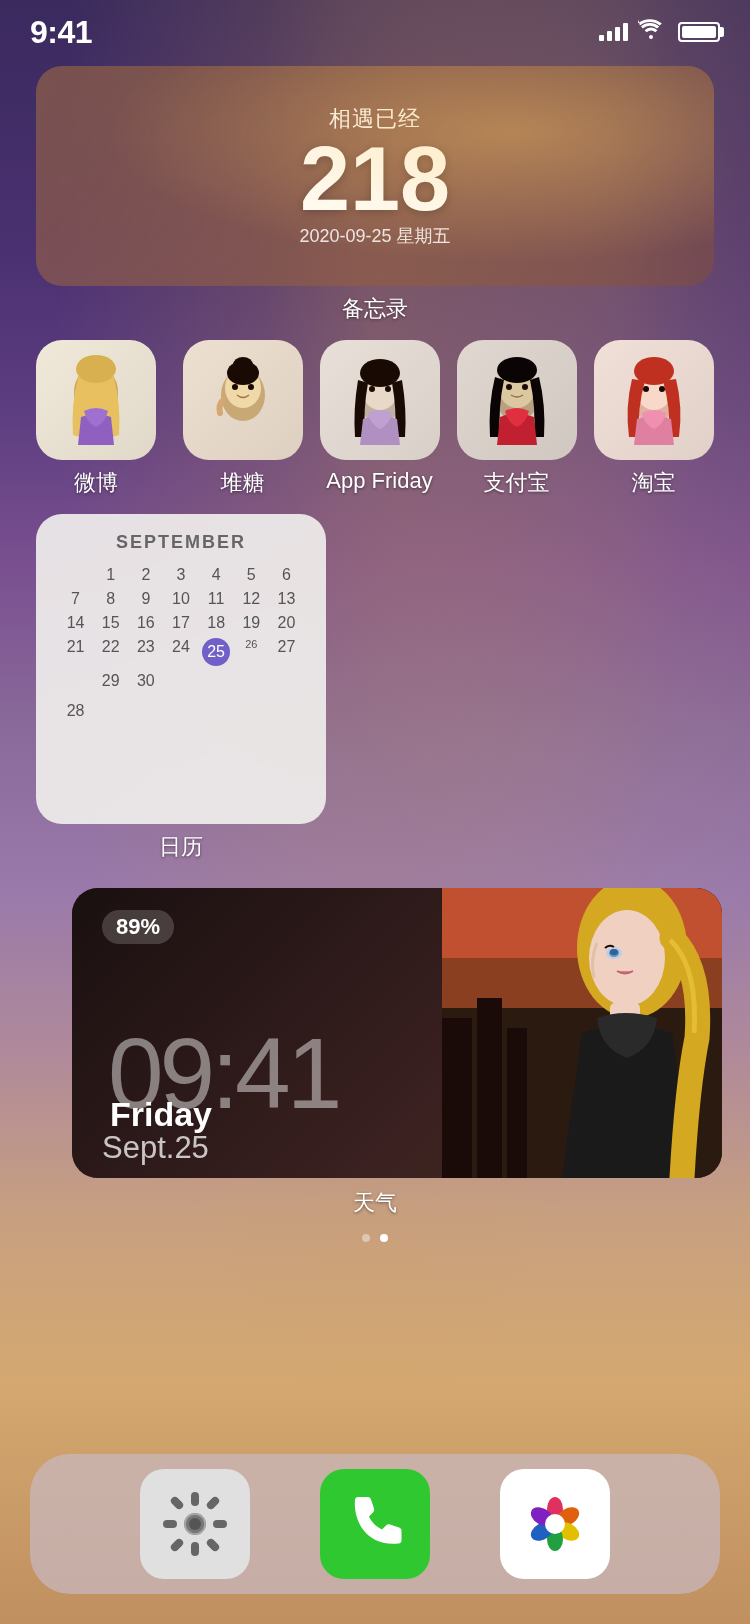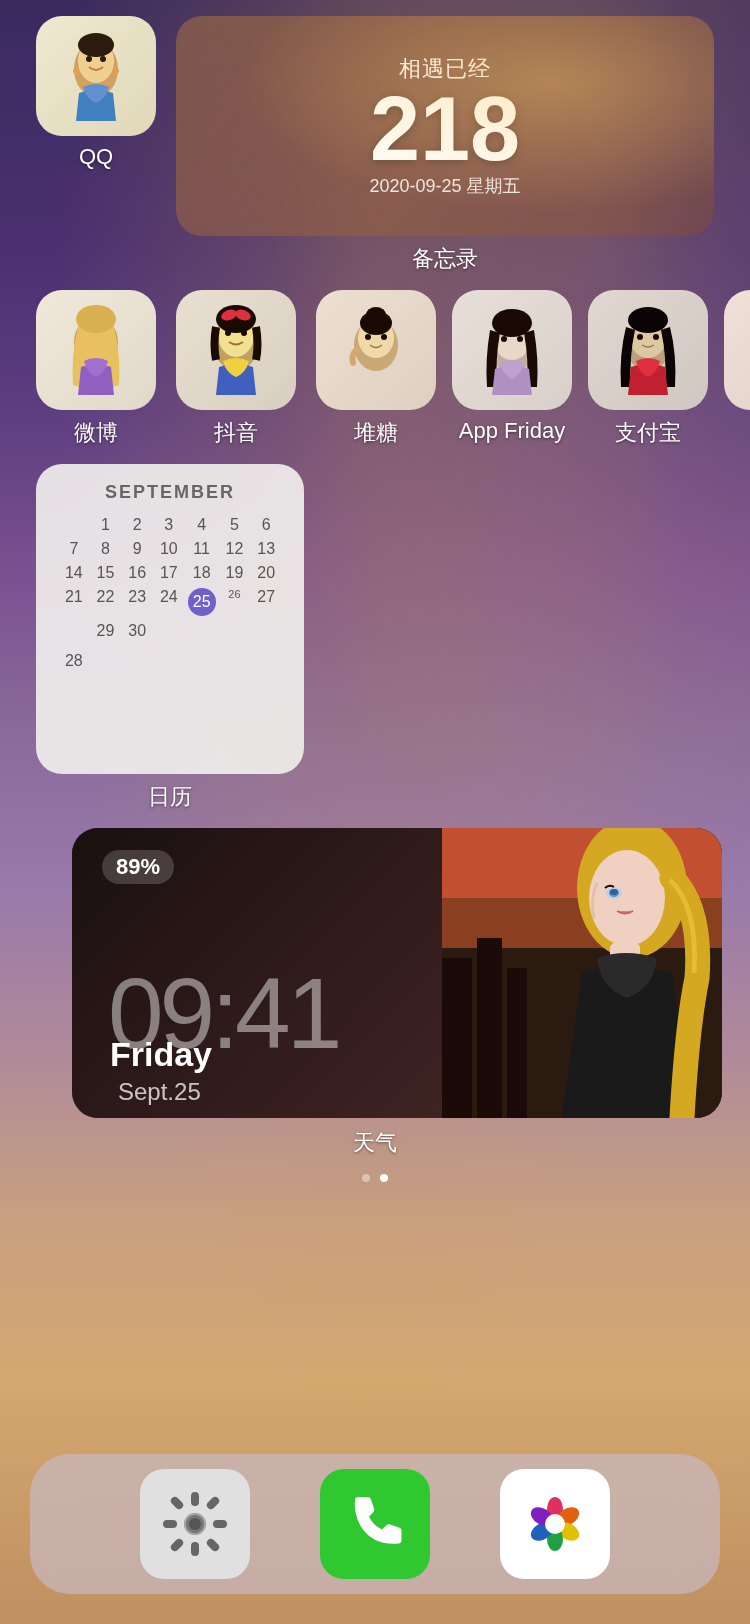--- a/index.html
+++ b/index.html
@@ -187,21 +187,21 @@
     }
 
     
     .widget-clock {
       width: 650px;
       height: 290px;
       border-radius: 26px;
       background: rgba(30,20,20,0.75);
       overflow: hidden;
       position: relative;
-      margin: 16px 36px 0;
+      margin: 26px 36px 0;
     }
 
     
     .dock {
       position: absolute;
       bottom: 30px;
       left: 30px;
       right: 30px;
       height: 140px;
       background: rgba(200,190,210,0.6);
@@ -272,101 +272,77 @@
     }
   </style>
 </head>
 <body>
 
 <div id="bg"></div>
 <div id="bg-overlay"></div>
 
 <div class="screen">
 
+  <div class="status-bar">
+    <span class="status-time">9:41</span>
+    <div class="status-icons">
+      <div class="signal-bars">
+        <div class="signal-bar" style="height:6px"></div>
+        <div class="signal-bar" style="height:10px"></div>
+        <div class="signal-bar" style="height:14px"></div>
+        <div class="signal-bar" style="height:18px"></div>
+      </div>
+      <span class="wifi-icon">
+        <svg width="26" height="20" viewBox="0 0 26 20" fill="white">
+          <path d="M13 16a2 2 0 110 4 2 2 0 010-4zm-6.4-4.8a9 9 0 0112.8 0l-2.1 2.1a6 6 0 00-8.6 0L6.6 11.2zm-3.8-3.8a14 14 0 0118.4 0L19.1 9.5a11 11 0 00-14.4 0L3.2 7.4zm-3-3a19 19 0 0124 0l-2.1 2.1a16 16 0 00-19.8 0L.2.6z"></path>
+        </svg>
+      </span>
+      <div class="battery-icon">
+        <div class="battery-fill"></div>
+      </div>
+    </div>
+  </div>
 
   <div style="padding: 16px 36px 0; display: flex; gap: 20px; align-items: flex-start;">
 
-    <div class="app-item">
-      <div class="app-icon app-qq" style="background: linear-gradient(135deg, #f0e8d0, #e0d8b8);">
-        <svg width="90" height="90" viewBox="0 0 90 90">
-          <ellipse cx="45" cy="38" rx="22" ry="28" fill="#d4a060"></ellipse>
-          <ellipse cx="45" cy="30" rx="18" ry="22" fill="#f0d090"></ellipse>
-
-          <circle cx="38" cy="28" r="3" fill="#2c1a0e"></circle>
-          <circle cx="52" cy="28" r="3" fill="#2c1a0e"></circle>
-          <path d="M38 36 Q45 42 52 36" stroke="#c08040" stroke-width="2" fill="none"></path>
-
-          <ellipse cx="45" cy="14" rx="18" ry="12" fill="#2c1a0e"></ellipse>
-
-          <circle cx="25" cy="40" r="3" fill="#e0a050"></circle>
-          <circle cx="65" cy="40" r="3" fill="#e0a050"></circle>
-
-          <path d="M28 62 Q45 55 62 62 L65 90 L25 90 Z" fill="#4080c0"></path>
-          <path d="M32 56 Q45 50 58 56 Q55 68 45 72 Q35 68 32 56Z" fill="#6090d0"></path>
-        </svg>
-      </div>
-      <span class="app-label">QQ</span>
-    </div>
 
 
     <div style="flex:1; display: flex; flex-direction: column; align-items: center;">
       <div class="widget-memo" style="width: 100%; background: linear-gradient(135deg, rgba(180,120,60,0.5), rgba(140,80,40,0.4)); position:relative; overflow:hidden;">
 
         <div style="position:absolute; inset:0; background: radial-gradient(ellipse at 70% 30%, rgba(255,200,100,0.4) 0%, transparent 60%); pointer-events:none;"></div>
         <div style="color:rgba(255,255,255,0.95); font-size:22px; text-align:center; letter-spacing:1px;">相遇已经</div>
         <div style="color:white; font-size:90px; font-weight:700; text-align:center; line-height:1.0; text-shadow: 0 2px 10px rgba(0,0,0,0.3);">218</div>
         <div style="color:rgba(255,255,255,0.85); font-size:18px; text-align:center;">2020-09-25 星期五</div>
       </div>
       <span class="widget-label">备忘录</span>
     </div>
   </div>
 
-  <div style="padding: 16px 36px 0; display: flex; gap: 20px; align-items: flex-start;">
+  <div style="padding: 16px 36px 0; display: flex; gap: 26px; align-items: flex-start;">
 
     <div class="app-item">
       <div class="app-icon" style="background: linear-gradient(135deg, #f0e8d8, #e0d8c8);">
         <svg width="90" height="90" viewBox="0 0 90 90">
           <ellipse cx="45" cy="38" rx="22" ry="28" fill="#c8a060"></ellipse>
           <ellipse cx="45" cy="30" rx="18" ry="22" fill="#f0d898"></ellipse>
           <circle cx="37" cy="28" r="3" fill="#2c1a0e"></circle>
           <circle cx="53" cy="28" r="3" fill="#2c1a0e"></circle>
           <path d="M38 37 Q45 43 52 37" stroke="#b07040" stroke-width="2" fill="none"></path>
 
           <path d="M27 22 Q20 50 22 80 Q35 85 45 82 Q55 85 68 80 Q70 50 63 22" fill="#e8c060"></path>
           <ellipse cx="45" cy="14" rx="20" ry="14" fill="#d8b050"></ellipse>
 
           <path d="M30 62 Q45 56 60 62 L63 90 L27 90 Z" fill="#9060c0"></path>
           <path d="M33 56 Q45 50 57 56 Q54 68 45 72 Q36 68 33 56Z" fill="#a070d0"></path>
         </svg>
       </div>
       <span class="app-label">微博</span>
     </div>
 
-    <div class="app-item">
-      <div class="app-icon" style="background: linear-gradient(135deg, #e8dfd0, #d8cfc0);">
-        <svg width="90" height="90" viewBox="0 0 90 90">
-          <ellipse cx="45" cy="38" rx="22" ry="28" fill="#c0a060"></ellipse>
-          <ellipse cx="45" cy="30" rx="18" ry="22" fill="#f0e090"></ellipse>
-          <circle cx="37" cy="28" r="3" fill="#1a0a04"></circle>
-          <circle cx="53" cy="28" r="3" fill="#1a0a04"></circle>
-          <path d="M38 37 Q45 42 52 37" stroke="#a07030" stroke-width="2" fill="none"></path>
-
-          <ellipse cx="45" cy="14" rx="20" ry="14" fill="#1a0a04"></ellipse>
-          <path d="M25 22 Q22 40 25 55" stroke="#1a0a04" stroke-width="8" fill="none"></path>
-          <path d="M65 22 Q68 40 65 55" stroke="#1a0a04" stroke-width="8" fill="none"></path>
-
-          <ellipse cx="38" cy="10" rx="8" ry="5" fill="#e03040" transform="rotate(-20,38,10)"></ellipse>
-          <ellipse cx="52" cy="10" rx="8" ry="5" fill="#e03040" transform="rotate(20,52,10)"></ellipse>
-
-          <path d="M28 62 Q45 55 62 62 L65 90 L25 90 Z" fill="#4060c0"></path>
-          <path d="M32 56 Q45 50 58 56 Q55 68 45 72 Q35 68 32 56Z" fill="#f0d040"></path>
-        </svg>
-      </div>
-      <span class="app-label">抖音</span>
-    </div>
 
     <div style="flex:1; display: grid; grid-template-columns: 1fr 1fr 1fr 1fr; gap: 16px;">
 
       <div class="app-item">
         <div class="app-icon" style="background: linear-gradient(135deg, #ede0d0, #ddd0c0);">
           <svg width="90" height="90" viewBox="0 0 90 90">
             <ellipse cx="45" cy="40" rx="22" ry="26" fill="#c8a875"></ellipse>
             <ellipse cx="45" cy="33" rx="18" ry="20" fill="#f0d8a8"></ellipse>
             <circle cx="37" cy="32" r="3" fill="#1a0a04"></circle>
             <circle cx="53" cy="32" r="3" fill="#1a0a04"></circle>
@@ -437,21 +413,21 @@
           </svg>
         </div>
         <span class="app-label">淘宝</span>
       </div>
     </div>
   </div>
 
   <div style="padding: 16px 36px 0; display: flex; gap: 20px; align-items: flex-start;">
 
     <div style="display: flex; flex-direction: column; align-items: center;">
-      <div class="widget-calendar" style="width: 268px;">
+      <div class="widget-calendar" style="width: 290px;">
         <div class="cal-month">SEPTEMBER</div>
         <div class="cal-grid">
 
           <div style="grid-column: 1; width:28px; text-align:center; font-size:16px; color:#888;"></div>
 
         </div>
 
         <div style="display: grid; grid-template-columns: repeat(7, 1fr); gap: 0; text-align: center;">
           <div style="font-size:16px; color:#999; padding:3px;"></div>
           <div style="font-size:16px; color:#555; padding:3px;">1</div>
@@ -502,21 +478,21 @@
     <div class="widget-clock">
 
       <div style="position:absolute; inset:0; background: linear-gradient(135deg, #1a1010 0%, #2a1818 30%, #3a2020 60%, #4a3020 100%);"></div>
 
       <div style="position:absolute; top:22px; left:30px; color:white; font-size:22px; font-weight:600; background:rgba(255,255,255,0.18); padding:4px 14px; border-radius:20px; z-index:2;">89%</div>
 
       <div style="position:absolute; bottom:55px; left:36px; color:rgba(255,255,255,0.45); font-size:100px; font-weight:100; letter-spacing:-4px; z-index:1; line-height:1;">09:41</div>
 
       <div style="position:absolute; bottom:44px; left:38px; color:white; font-size:34px; font-weight:600; z-index:2;">Friday</div>
 
-      <div style="position:absolute; bottom:12px; left:46px; color:rgba(255,255,255,0.75); font-size:24px; z-index:2;">Sept.25</div>
+      <div style="position:absolute; bottom:12px; left:30px; color:rgba(255,255,255,0.75); font-size:31px; z-index:2;">Sept.25</div>
 
       <div style="position:absolute; right:0; bottom:0; width:280px; height:290px; z-index:3; overflow:hidden;">
         <svg width="280" height="290" viewBox="0 0 280 290">
 
           <rect x="0" y="100" width="280" height="190" fill="#2a1a10"></rect>
           <rect x="0" y="60" width="280" height="60" fill="#8a4020"></rect>
           <rect x="0" y="0" width="280" height="70" fill="#c05030"></rect>
 
           <rect x="0" y="130" width="30" height="160" fill="#1a0a08"></rect>
           <rect x="35" y="110" width="25" height="180" fill="#1a0a08"></rect>

